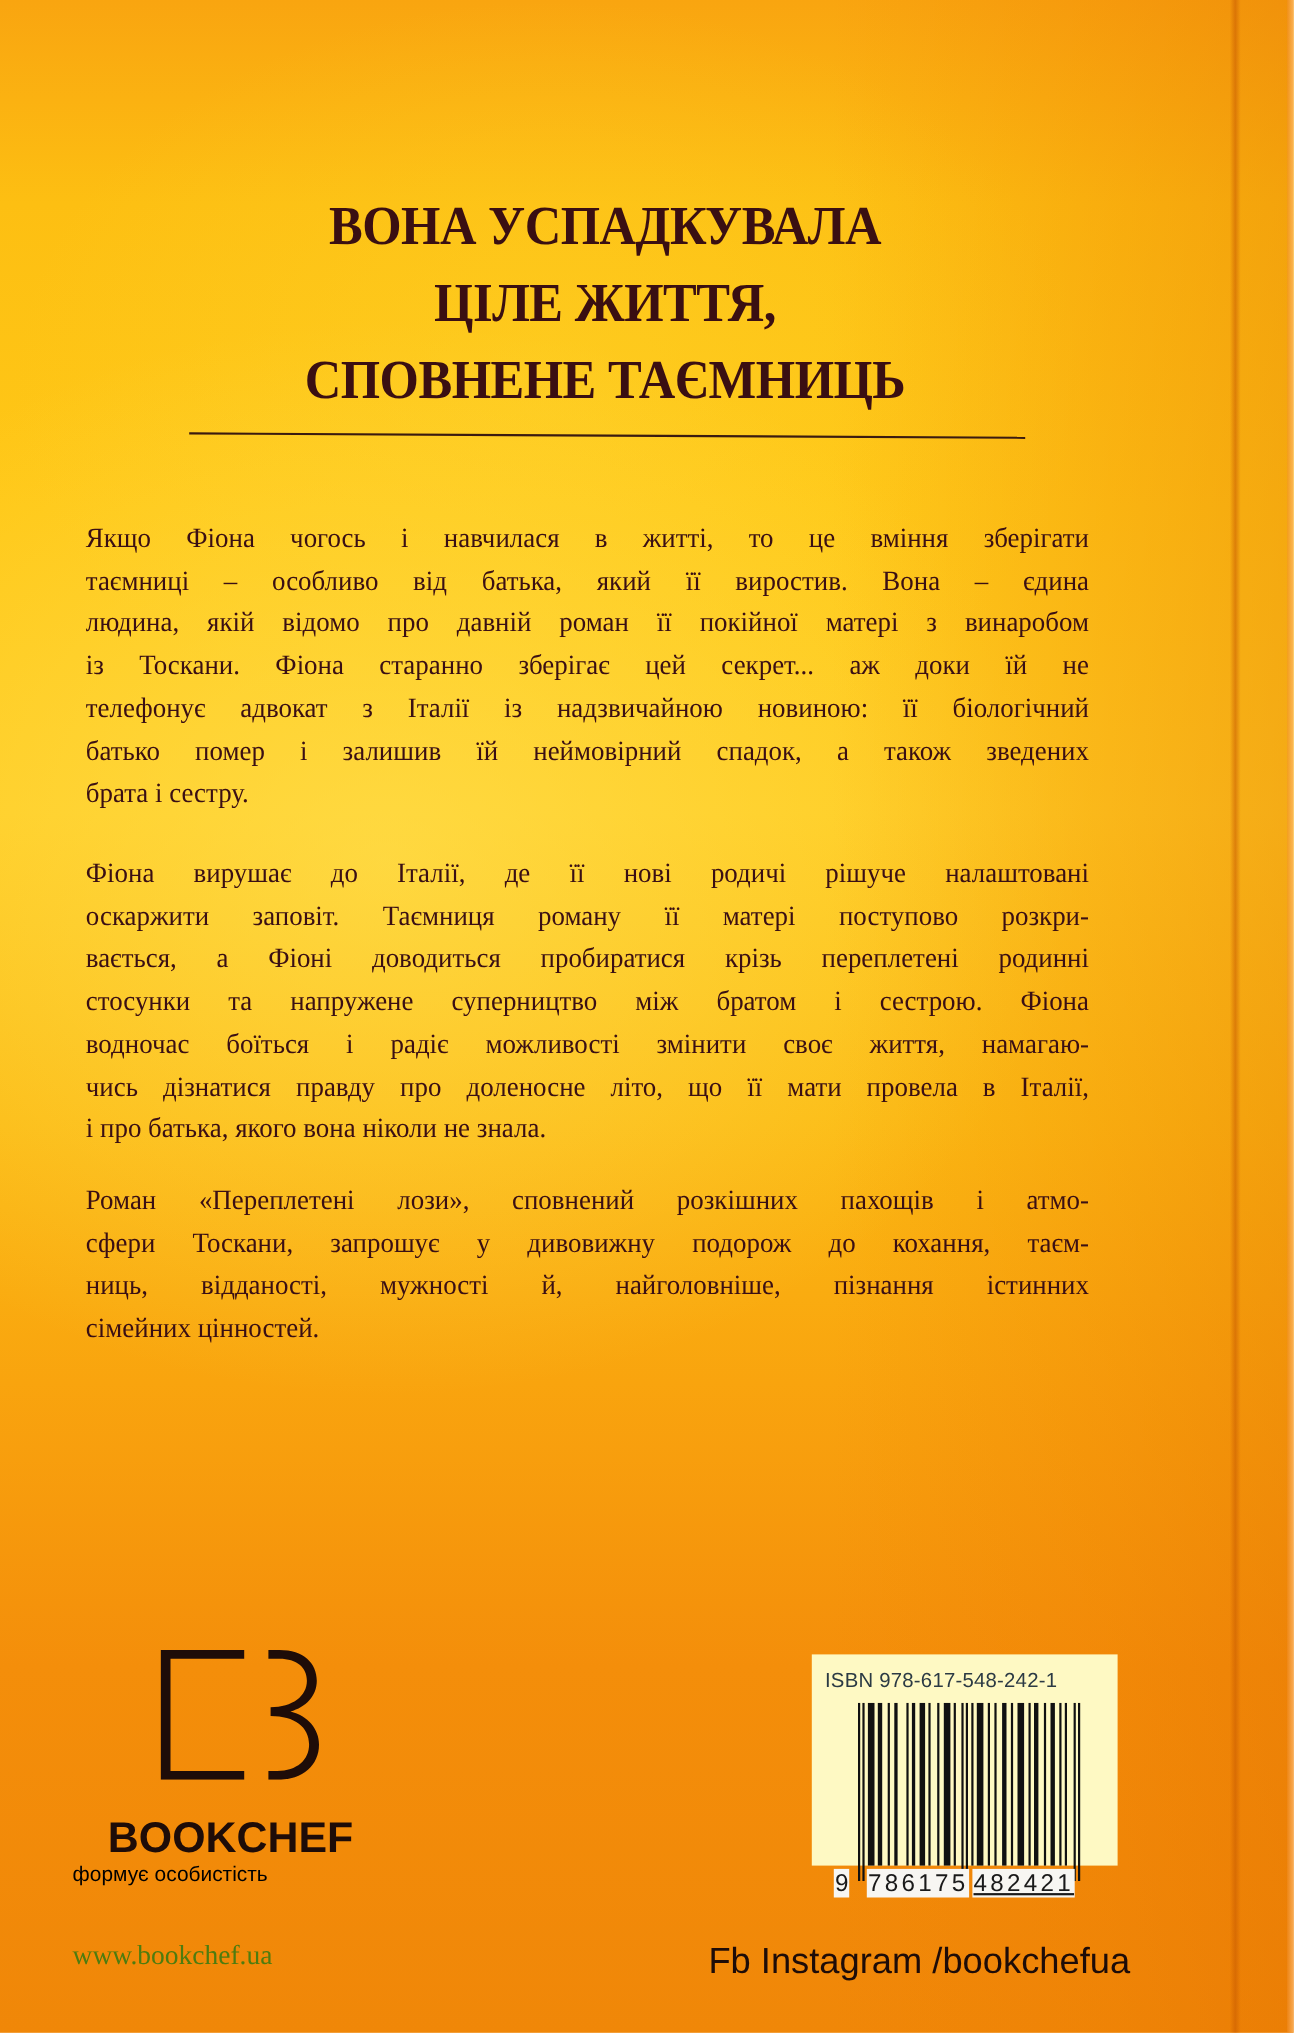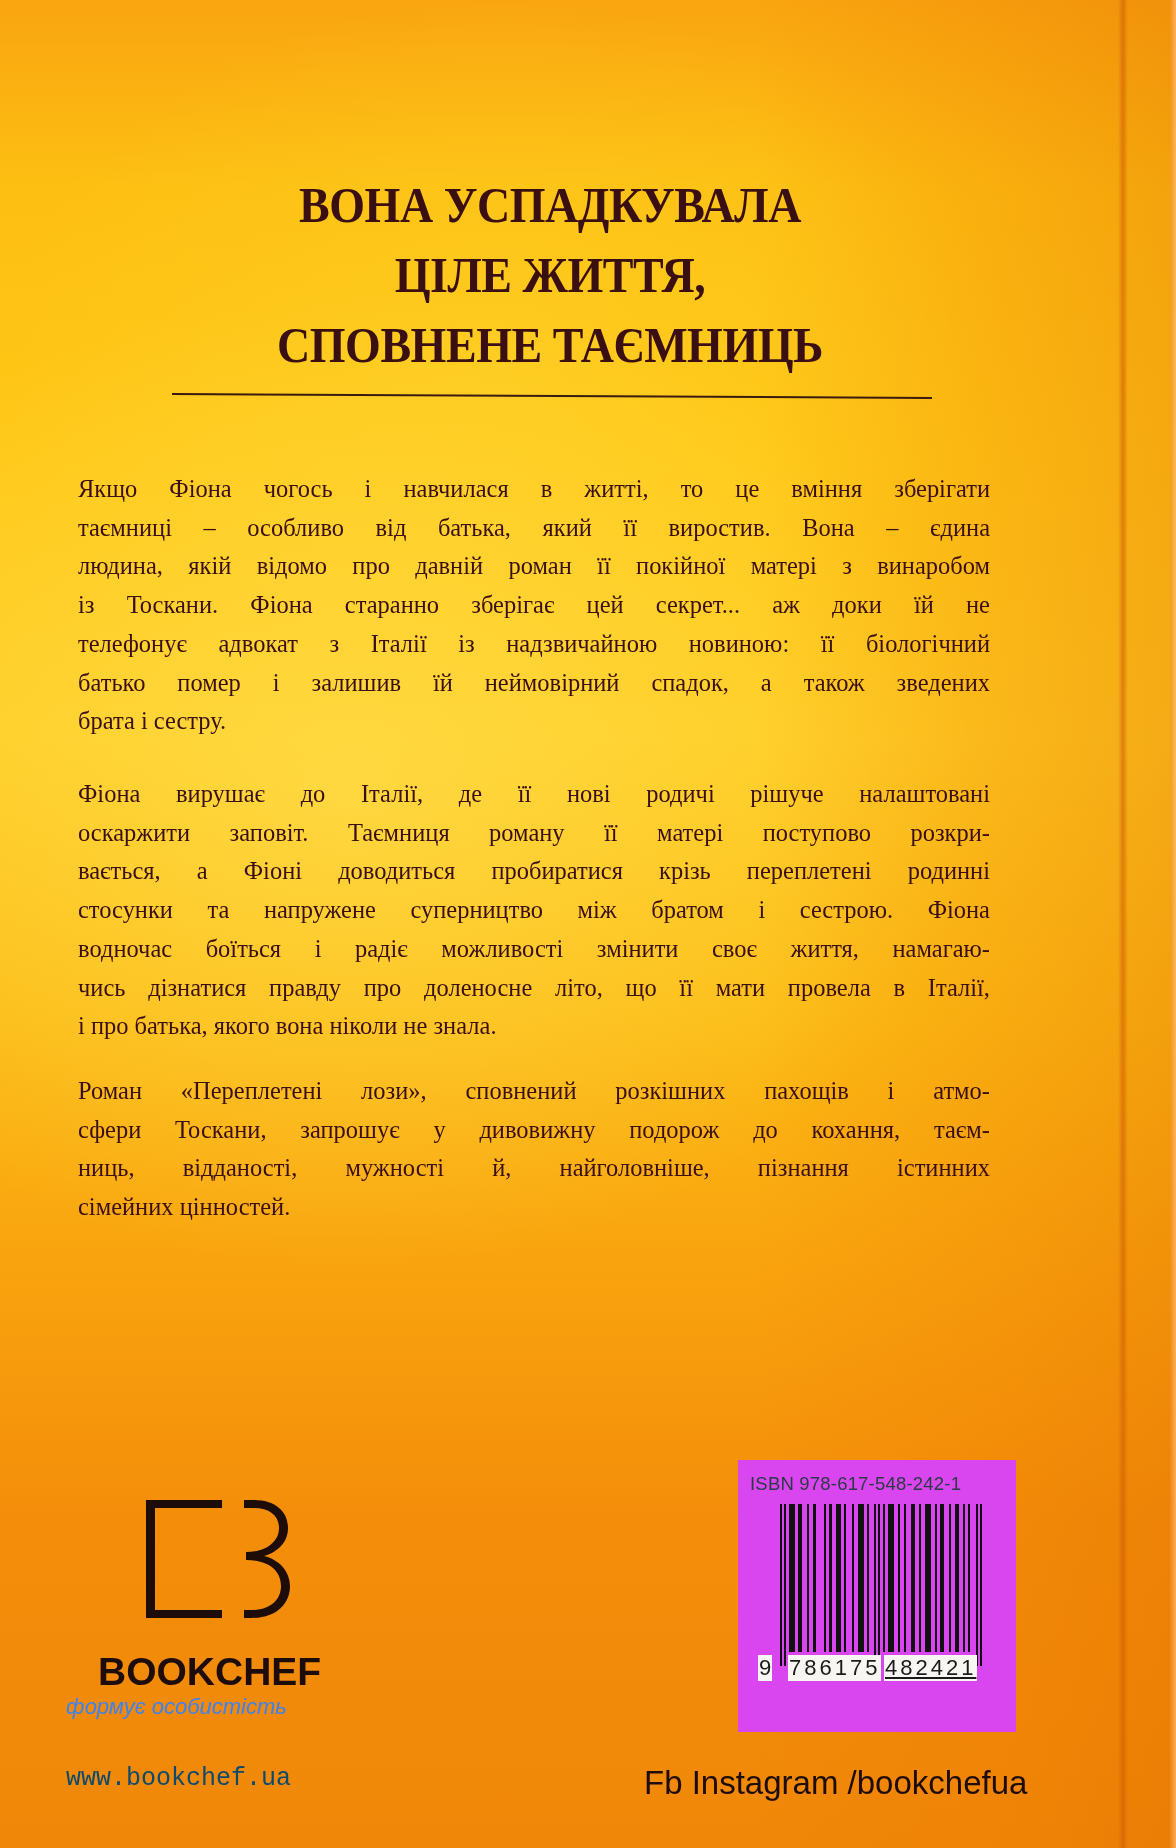--- a/index.html
+++ b/index.html
@@ -68,39 +68,38 @@
       font-family: "Liberation Sans", sans-serif;
       font-weight: bold;
       font-size: 39px;
       letter-spacing: 0px;
       color: #1e0c08;
       margin-left: 32px;
     }
     .brand-tagline {
       position: absolute; left: 66px; top: 1694px;
       font-family: "Liberation Sans", sans-serif;
-      font-size: 22px;
-      color: #3b82f6;
-      font-style: italic;
+      font-size: 19px;
+      color: #000000;
     }
     .website {
       position: absolute; left: 66px; top: 1764px;
-      font-family: Liberation Mono, monospace;
+      font-family: Liberation Serif, serif;
       font-size: 25px;
-      color: #0c4a6e;
+      color: #4d7c0f;
     }
     .social {
       position: absolute; left: 644px; top: 1764px;
       font-family: "Liberation Sans", sans-serif;
       font-size: 33px;
       color: #1e0c08;
     }
     .barcode-box {
-      position: absolute; left: 738px; top: 1460px; width: 278px; height: 272px;
-      background: #d946ef;
+      position: absolute; left: 738px; top: 1504px; width: 278px; height: 192px;
+      background: #fef9c3;
     }
     .isbn-label {
       position: absolute; left: 12px; top: 13px;
       font-family: "Liberation Sans", sans-serif;
       font-size: 18.5px;
       color: #2b3a44;
       letter-spacing: 0.2px;
       white-space: nowrap;
     }
     .bars {

